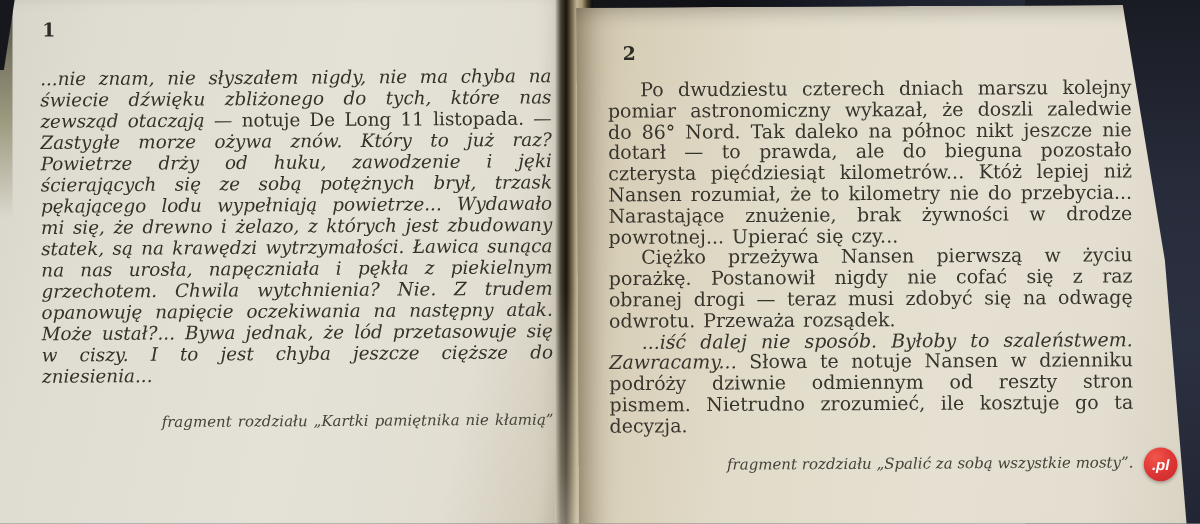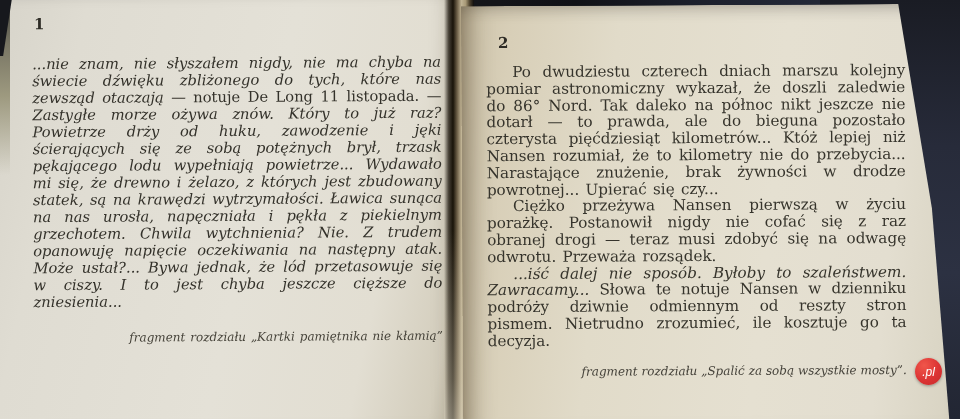--- a/index.html
+++ b/index.html
@@ -87,21 +87,21 @@
     font-family:"Liberation Sans", sans-serif; font-weight:bold; font-style:italic;
     font-size:31px; letter-spacing:-1px; color:rgba(255,255,255,0.93);
     text-shadow:0 2px 3px rgba(0,0,0,0.28), 0 0 1px rgba(0,0,0,0.15);
   }
   .wm-badge{
     position:absolute; right:-10px; top:-11px; width:27px; height:27px;
     border-radius:50%;
     background:radial-gradient(circle at 34% 28%, #f0564a 0%, #dc3434 55%, #c62a2a 100%);
     box-shadow:0 1px 3px rgba(0,0,0,0.35);
     display:flex; align-items:center; justify-content:center;
-    font-family:"Liberation Sans", sans-serif; font-weight:normal; font-style:italic;
+    font-family:"Liberation Sans", sans-serif; font-weight:bold; font-style:italic;
     font-size:12px; color:#ffffff;
   }
 </style>
 </head>
 <body>
 
 <div class="scene">
 
   <div class="cover-right"></div>
 

